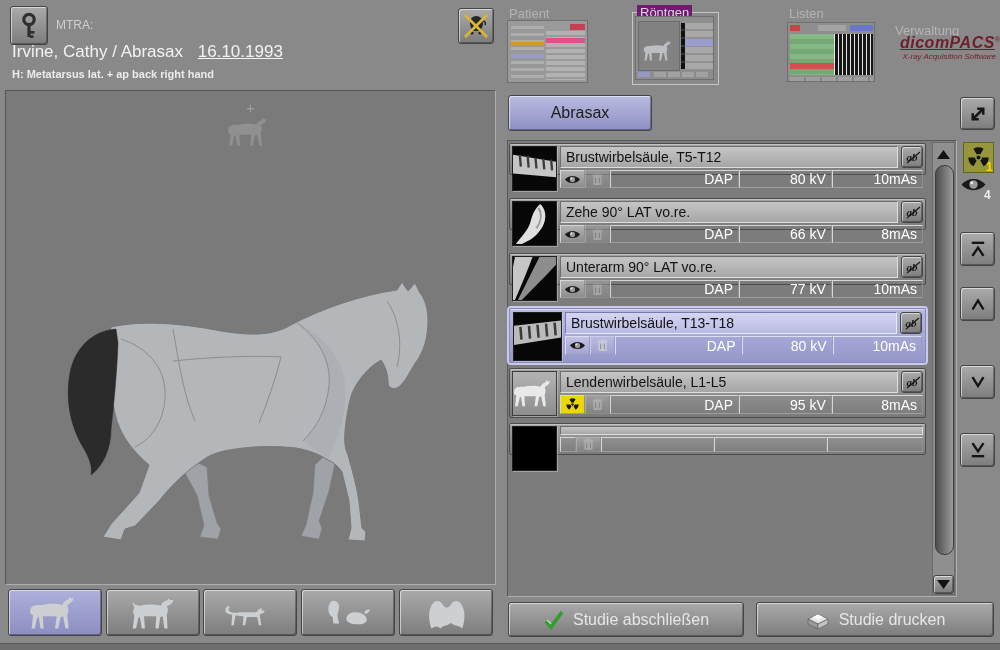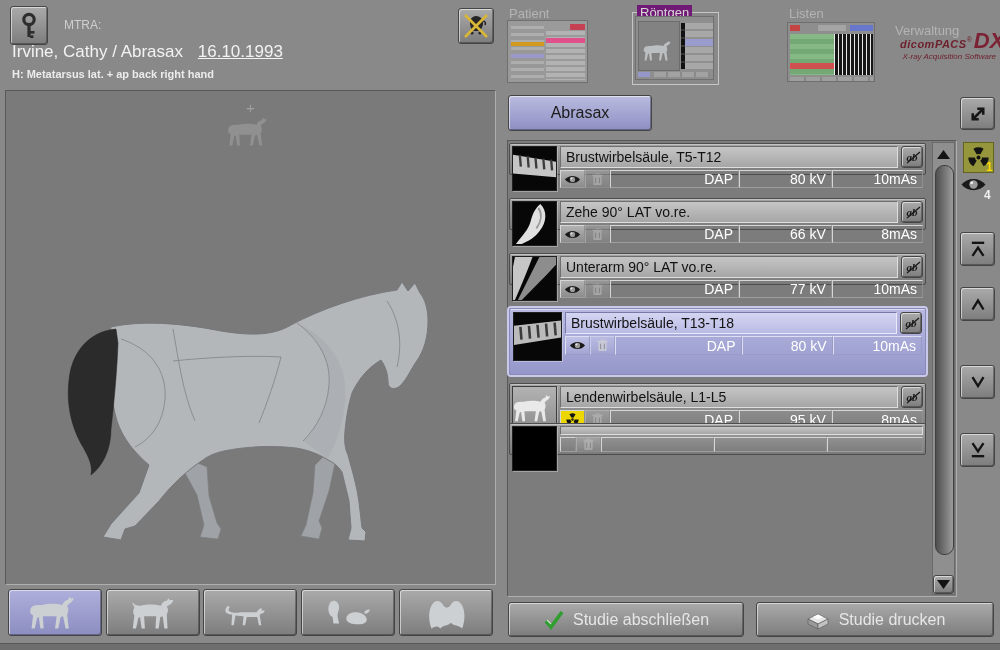--- a/index.html
+++ b/index.html
@@ -15,36 +15,36 @@
   
   .hdr-label{color:#cfcfcf;font-size:12px;}
   .patient-line{color:#f2f2f2;font-size:17px;}
   .proc-line{color:#ececec;font-size:11px;font-weight:bold;}
   .nav-label{color:#b4b4b4;font-size:13px;}
   .nav-label.active{color:#d8d8d8;}
   .mini{box-sizing:border-box;border:1px solid #6f6f6f;background:#9a9a9a;overflow:hidden;position:absolute;}
   .rframe{border:1px solid #c6c6c6;background:transparent;}
   .rlabel{background:#701a75;padding:0 3px;}
   
-  .logo-brand{font-style:italic;font-weight:bold;font-size:11px;color:#6d1f2c;letter-spacing:.5px;}
+  .logo-brand{font-style:italic;font-weight:bold;font-size:16px;color:#6d1f2c;letter-spacing:.5px;text-decoration:underline;}
   .logo-reg{font-size:7px;color:#6d1f2c;vertical-align:super;}
   .logo-product{font-style:italic;font-weight:bold;font-size:22px;color:#7b2334;margin-left:2px;}
   .logo-sub{font-style:italic;font-size:8px;color:#6d1f2c;text-align:right;margin-top:-2px;}
   
   #body-panel{left:5px;top:90px;width:491px;height:495px;background:#7a7a7a;
       border:1px solid;border-color:#585858 #aeaeae #aeaeae #585858;box-sizing:border-box;}
   #list-panel{left:507px;top:140px;width:450px;height:457px;background:#7c7c7c;
       border:1px solid;border-color:#585858 #aeaeae #aeaeae #585858;box-sizing:border-box;}
   
   .tab{top:95px;width:144px;height:36px;font-size:16px;color:#1c1c1c;cursor:default;}
   
   .row{position:absolute;left:1px;width:417px;height:32px;box-sizing:border-box;
        background:linear-gradient(180deg,#a3a3a3,#7a7a7a);border:1px solid #4d4d4d;border-radius:2px;
        box-shadow:inset 0 1px 0 rgba(255,255,255,.35);padding:2px;display:flex;gap:3px;}
-  .row.selected{height:67px;padding:3px;background:linear-gradient(180deg,#b8b9e2,#9597ca);
+  .row.selected{height:55px;padding:3px;background:linear-gradient(180deg,#b8b9e2,#9597ca);
        border:1px solid #8a8ab8;box-shadow:0 0 0 2px #c9c9ec,inset 0 1px 0 rgba(255,255,255,.5);}
   .thumb{width:43px;height:43px;flex:none;border:1px solid #202020;background:#000;
        box-shadow:1px 1px 0 rgba(255,255,255,.3);box-sizing:content-box;}
   .row.selected .thumb{width:47px;height:47px;}
   .thumb svg{display:block;width:100%;height:100%;}
   .thumb-btn{background:linear-gradient(180deg,#b3b3b3,#8d8d8d);border:1px solid #3d3d3d;
        display:flex;align-items:center;justify-content:center;}
   .rcol{flex:1;display:flex;flex-direction:column;gap:2px;min-width:0;}
   .rtop{display:flex;gap:3px;height:22px;}
   .title-field{flex:1;background:linear-gradient(180deg,#c5c5c5,#a6a6a6);border:1px solid;
@@ -135,21 +135,21 @@
 <div id="app">
 
   <div class="abs btn3d" style="left:10px;top:6px;width:38px;height:39px;">
     <svg width="22" height="28" viewBox="0 0 22 28">
       <circle cx="11" cy="7.5" r="5.2" fill="none" stroke="#2e2e2e" stroke-width="3.2"></circle>
       <rect x="9.4" y="12" width="3.2" height="13" fill="#2e2e2e"></rect>
       <rect x="12" y="19" width="4.5" height="2.6" fill="#2e2e2e"></rect>
       <rect x="12" y="23.4" width="3.5" height="2.6" fill="#2e2e2e"></rect>
     </svg>
   </div>
-  <div class="abs hdr-label" style="left:56px;top:18px;margin-left:8px;">MTRA:</div>
+  <div class="abs hdr-label" style="left:56px;top:18px;">MTRA:</div>
   <div class="abs patient-line" style="left:12px;top:42px;">
     <span>Irvine, Cathy / Abrasax</span>
     <span style="margin-left:10px;text-decoration:underline;">16.10.1993</span>
   </div>
   <div class="abs proc-line" style="left:12px;top:68px;">H: Metatarsus lat. + ap back right hand</div>
 
   <div class="abs btn3d" style="left:458px;top:8px;width:36px;height:36px;">
     <svg width="28" height="28" viewBox="0 0 28 28">
       <path d="M8,10 C8,6 12,4 14,4 C18,4 21,7 21,11 C21,15 19,18 16,19 L12,19 C9,18 8,14 8,10 Z" fill="#262626"></path>
       <circle cx="10" cy="21" r="1.6" fill="#262626"></circle>
@@ -423,21 +423,21 @@
                 <use href="#sym-trash"></use>
               </svg>
           </div>
           <div class="cell c-dap">DAP</div>
           <div class="cell c-kv">80 kV</div>
           <div class="cell c-mas">10mAs</div>
         </div>
       </div>
     </div>
 
-    <div class="row" style="top:242px;height:50px;">
+    <div class="row" style="top:227px;height:50px;">
       <div class="thumb thumb-btn">
         <svg width="40" height="27" viewBox="0 0 64 42">
           <use href="#sym-horse" fill="#e9e9e9"></use>
         </svg>
       </div>
       <div class="rcol">
         <div class="rtop">
           <div class="title-field">Lendenwirbelsäule, L1-L5</div>
           <div class="edit-btn btn3d">
             <span>ab</span>

